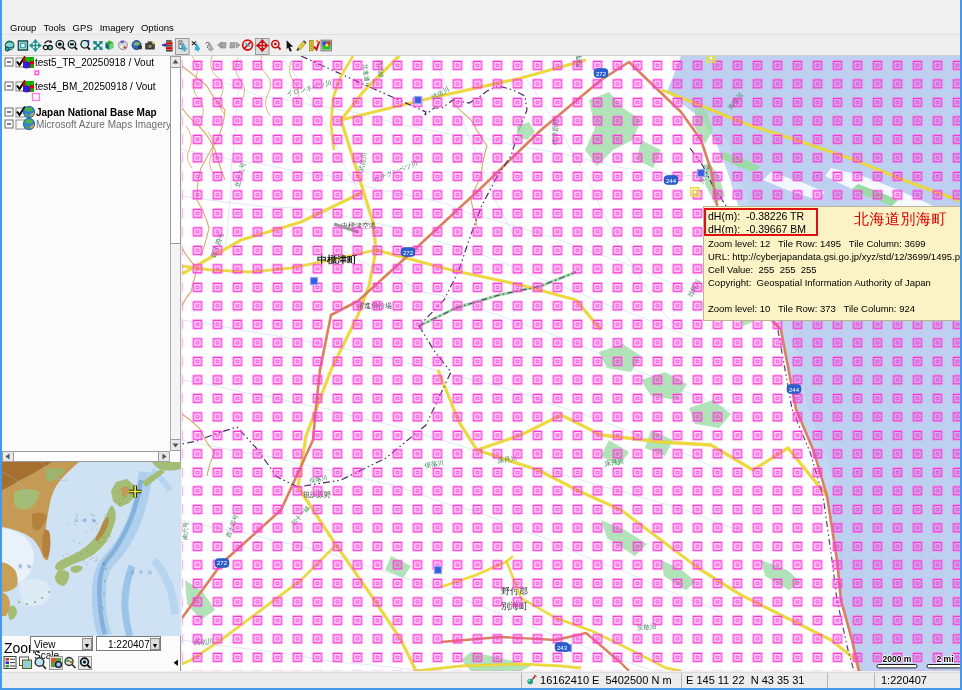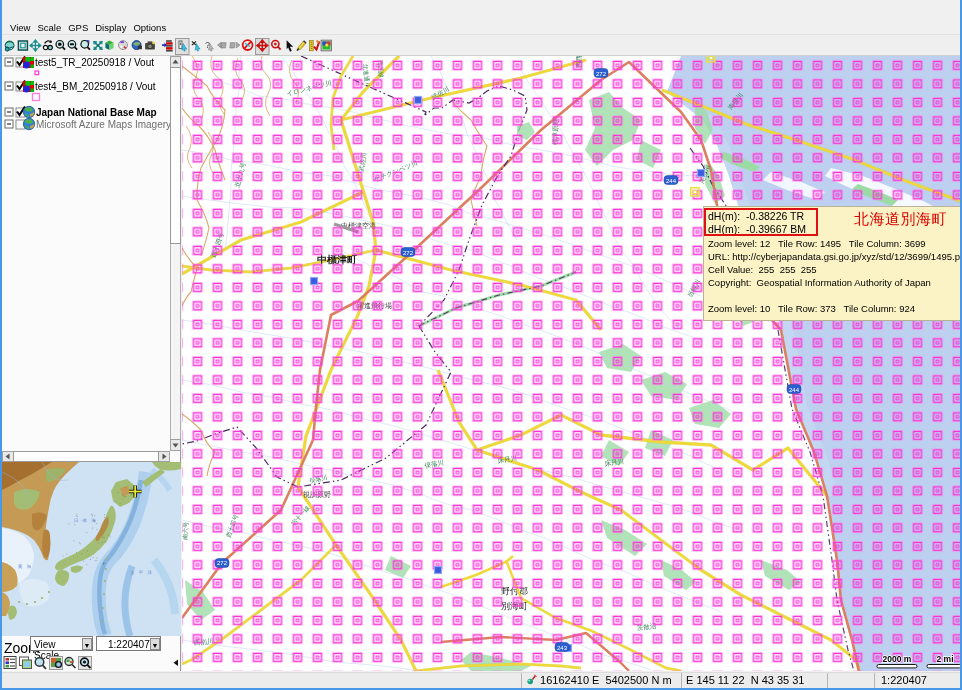--- a/index.html
+++ b/index.html
@@ -22,21 +22,21 @@
 #tooltip{position:absolute;left:521px;top:150px;width:262px;height:115px;background:#fbf3c5;border:1px solid #b9b294;font-size:9.5px;color:#000;padding:3px 0 0 4px;line-height:13px;white-space:nowrap}
 #tooltip .dh{font-size:10.5px;line-height:12.6px}
 #redbox{position:absolute;left:0px;top:1px;width:114px;height:27.5px;border:2px solid #dd1111}
 #jp{position:absolute;left:150px;top:5px;font-size:15px;font-weight:normal;color:#dd0000;letter-spacing:0.5px}
 #statusbar{position:absolute;left:0;top:672px;width:958px;height:16px;background:#ececec;border-top:1px solid #dcdcdc;font-size:11px;color:#000}
 #statusbar .sec{position:absolute;top:0;height:16px;border-left:1px solid #b4b4b4;padding:1px 0 0 4px}
 #bottomborder{position:absolute;left:-2px;top:688px;width:962px;height:2px;background:#4798e8}
 </style></head>
 <body>
 <div id="win">
-<div id="menubar"><span style="margin-left:4.5px">View</span><span>Scale</span><span>GPS</span><span>Display</span><span>Options</span></div>
+<div id="menubar"><span style="margin-left:4.5px">Group</span><span>Tools</span><span>GPS</span><span>Imagery</span><span>Options</span></div>
 <div id="toolbar">
       <svg width="400" height="20" style="position:absolute;left:0;top:0">
 <g transform="translate(7.6,9.5) scale(0.82) translate(0,-9.5)">
           <circle cx="0" cy="9.5" r="5.4" fill="#7fd4d4" stroke="#0b4f4f" stroke-width="1.2"></circle>
           <path d="M-4.5 6.5 Q0 3.5 4.5 6.5" fill="none" stroke="#063" stroke-width="1.3"></path>
           <path d="M-5 11 Q0 14 5 11" fill="none" stroke="#0b4f4f" stroke-width="1.2"></path>
           <circle cx="-3" cy="14" r="2.4" fill="#2aa0a0" stroke="#063f3f"></circle>
         </g>
 <g transform="translate(20.9,9.5) scale(0.82) translate(0,-9.5)">
           <rect x="-5.5" y="4" width="11" height="11" fill="none" stroke="#0b4f4f" stroke-width="1.8"></rect>

